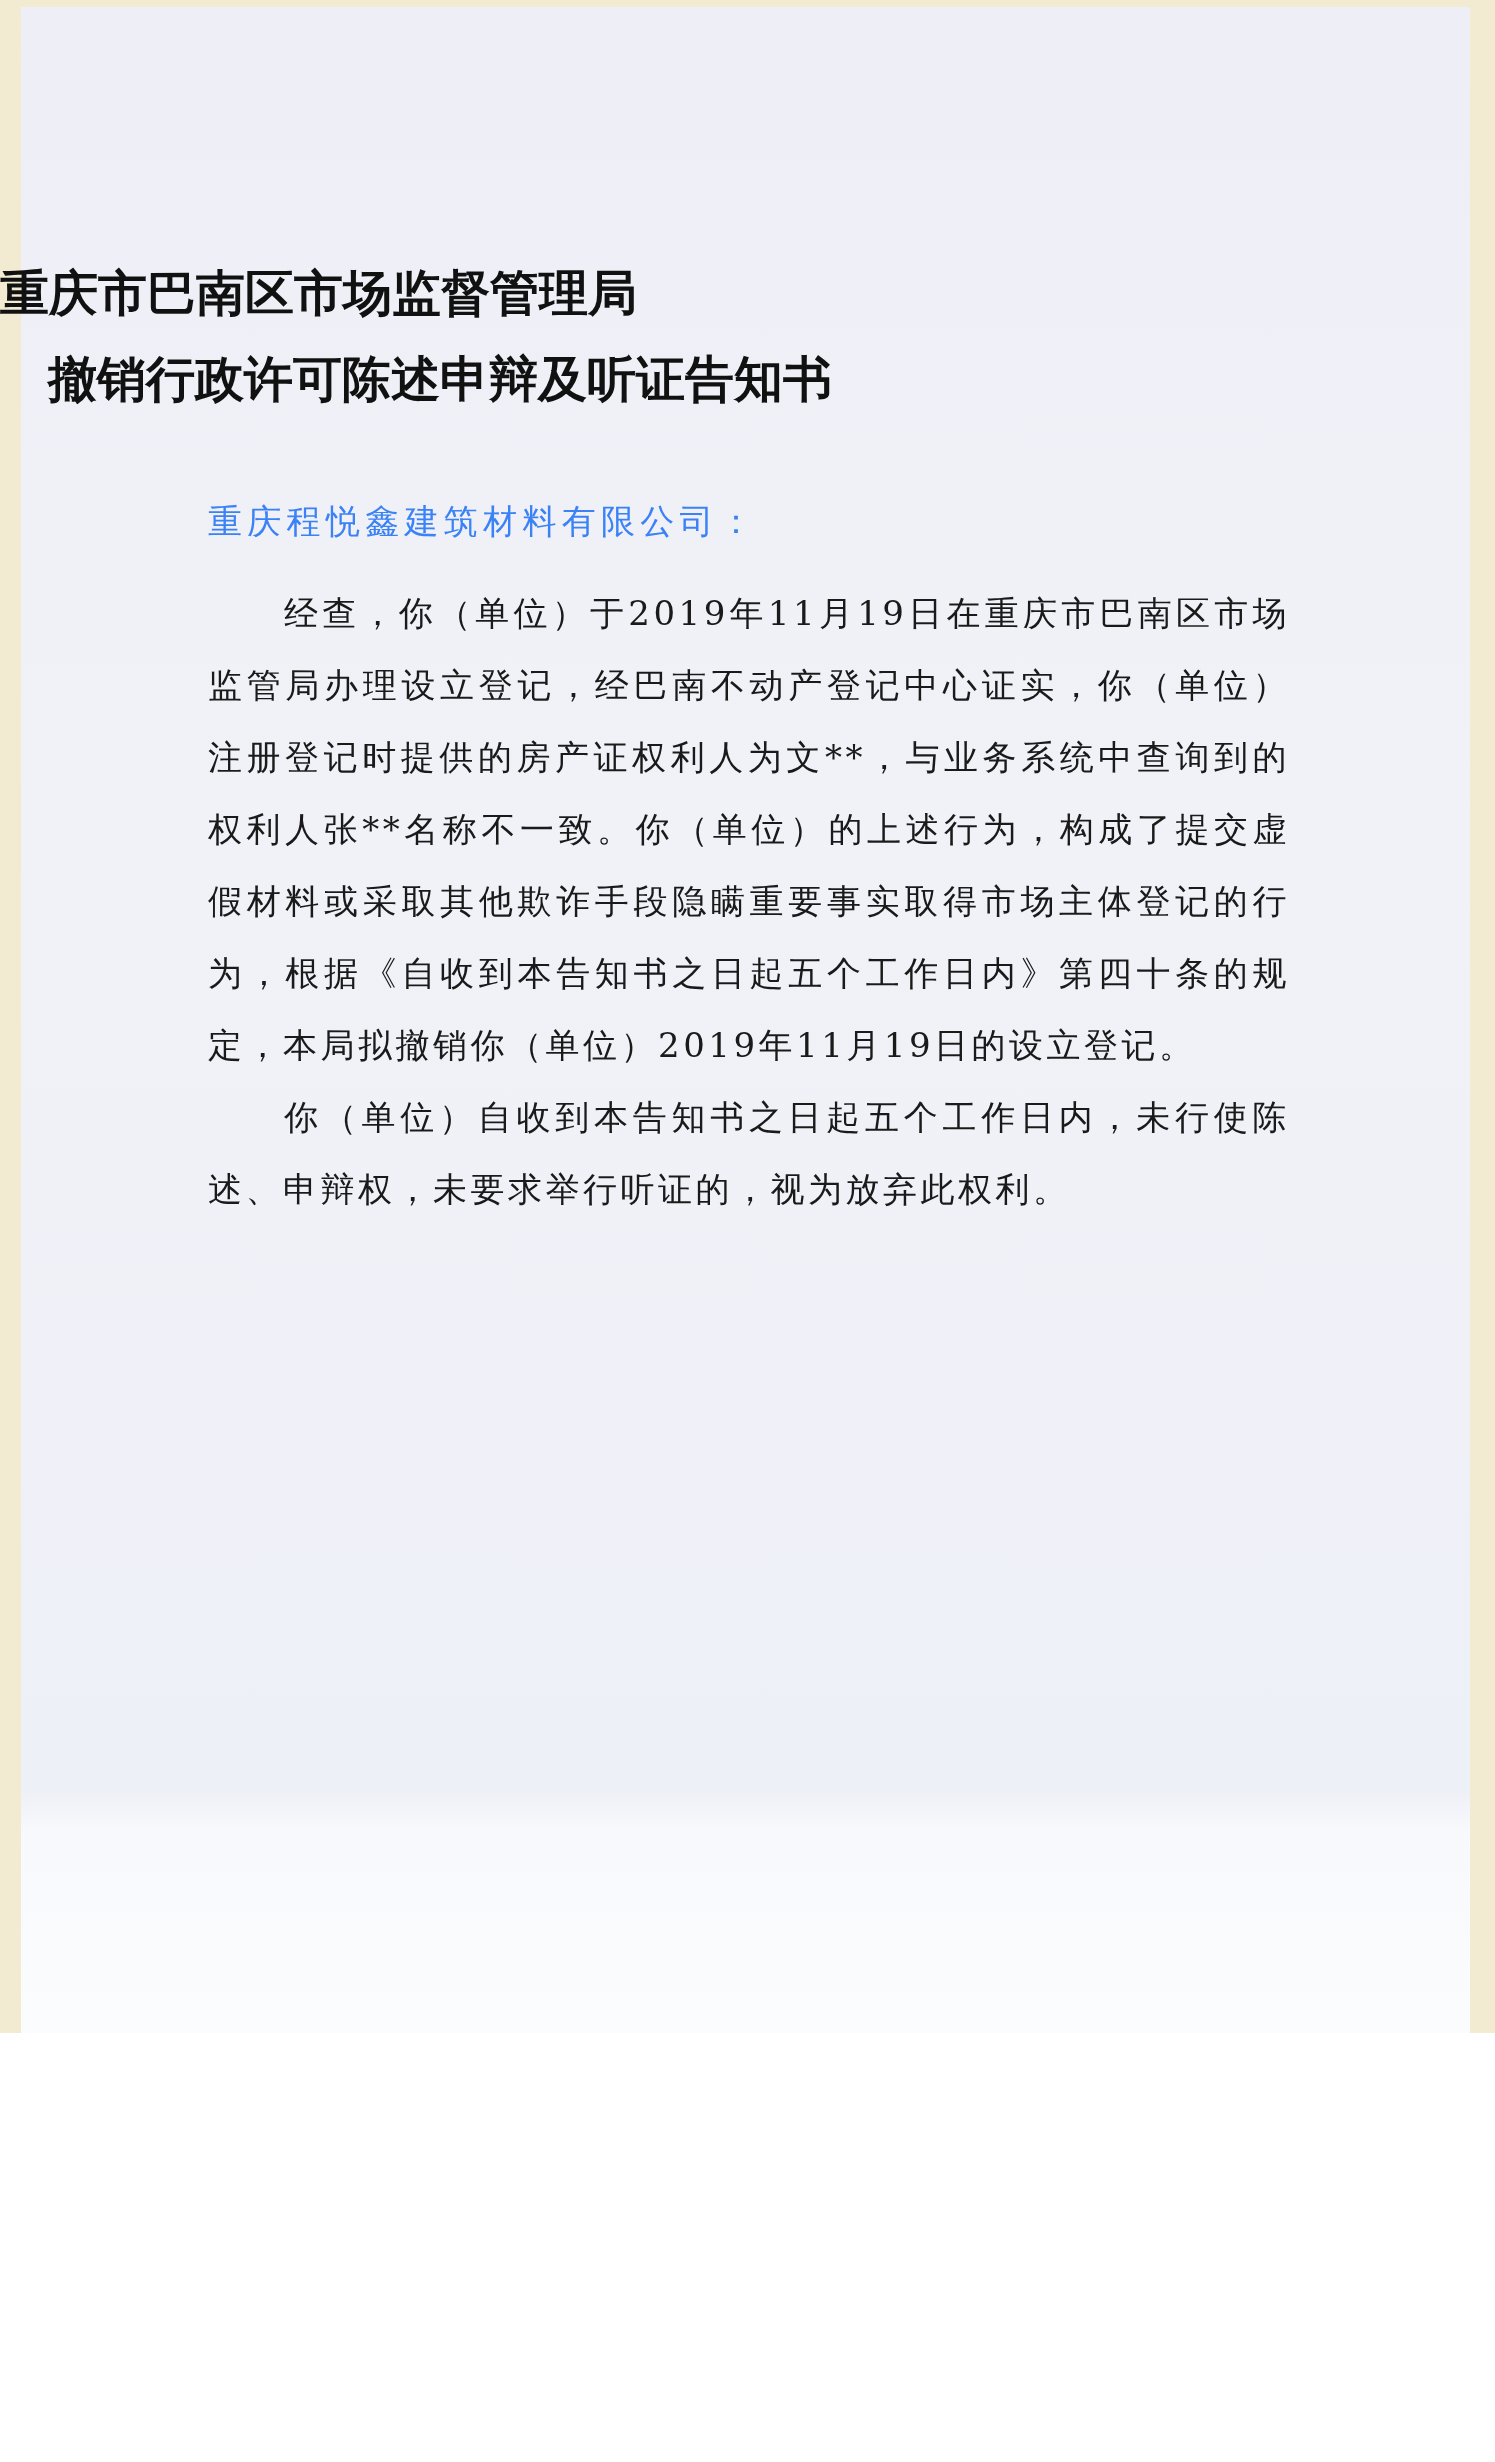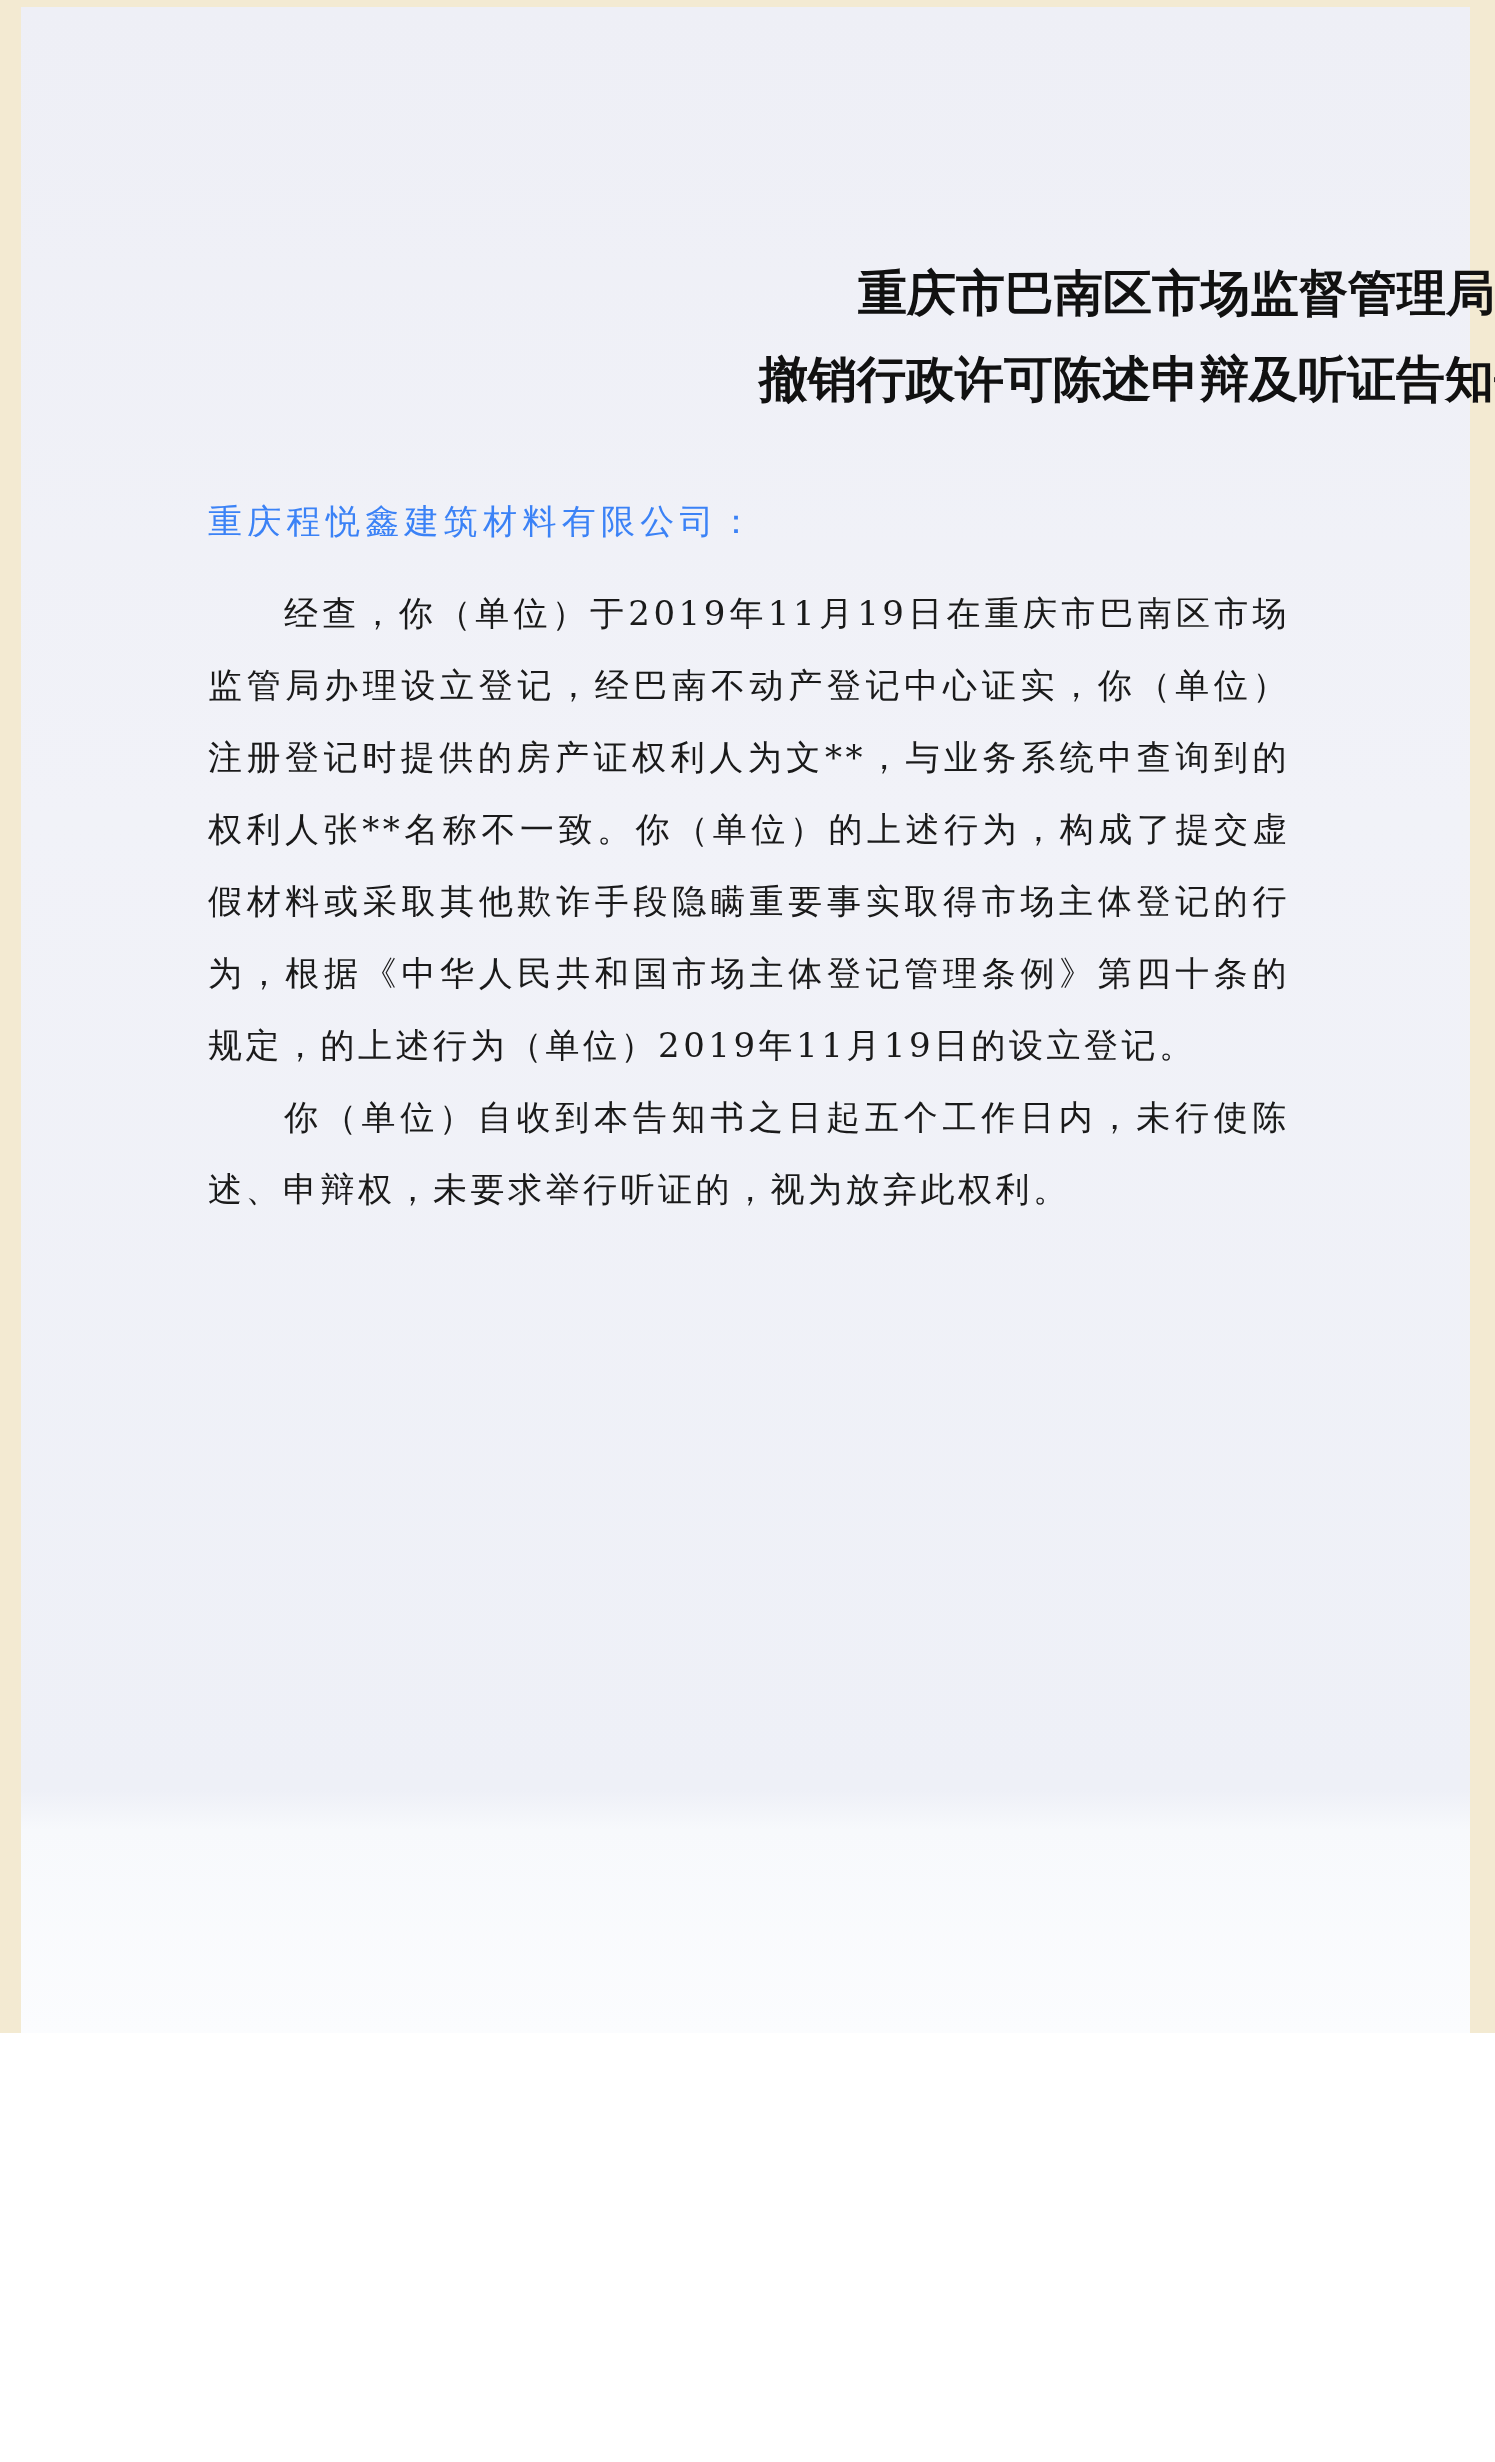--- a/index.html
+++ b/index.html
@@ -35,21 +35,21 @@
     left: 0;
     top: 2033px;
     width: 1495px;
     height: 429px;
     background: #ffffff;
   }
   .title {
     position: absolute;
     left: 0;
     width: 1495px;
-    text-align: right;
+    text-align: left;
     font-family: "DejaVu Serif", "Liberation Serif", serif;
     font-weight: bold;
     font-size: 49px;
     color: #111111;
     letter-spacing: 0px;
     line-height: 1;
   }
   .title.t1 { top: 269px; }
   .title.t2 { top: 355px; padding-left: 48px; }
   .salutation {
@@ -85,16 +85,16 @@
 <div class="scan"></div>
 <div class="page"></div>
 <div class="page-bottom-white"></div>
 
 <div class="title t1">重庆市巴南区市场监督管理局</div>
 <div class="title t2">撤销行政许可陈述申辩及听证告知书</div>
 
 <div class="salutation">重庆程悦鑫建筑材料有限公司：</div>
 
 <div class="body-text">
-  <p class="para">经查，你（单位）于2019年11月19日在重庆市巴南区市场监管局办理设立登记，经巴南不动产登记中心证实，你（单位）注册登记时提供的房产证权利人为文**，与业务系统中查询到的权利人张**名称不一致。你（单位）的上述行为，构成了提交虚假材料或采取其他欺诈手段隐瞒重要事实取得市场主体登记的行为，根据《中华人民共和国市场主体登记管理条例》第四十条的规定，的上述行为（单位）2019年11月19日的设立登记。</p>
+  <p class="para">经查，你（单位）于2019年11月19日在重庆市巴南区市场监管局办理设立登记，经巴南不动产登记中心证实，你（单位）注册登记时提供的房产证权利人为文**，与业务系统中查询到的权利人张**名称不一致。你（单位）的上述行为，构成了提交虚假材料或采取其他欺诈手段隐瞒重要事实取得市场主体登记的行为，根据《自收到本告知书之日起五个工作日内》第四十条的规定，本局拟撤销你（单位）2019年11月19日的设立登记。</p>
   <p class="para">你（单位）自收到本告知书之日起五个工作日内，未行使陈述、申辩权，未要求举行听证的，视为放弃此权利。</p>
 </div>
 
 
 </body></html>

